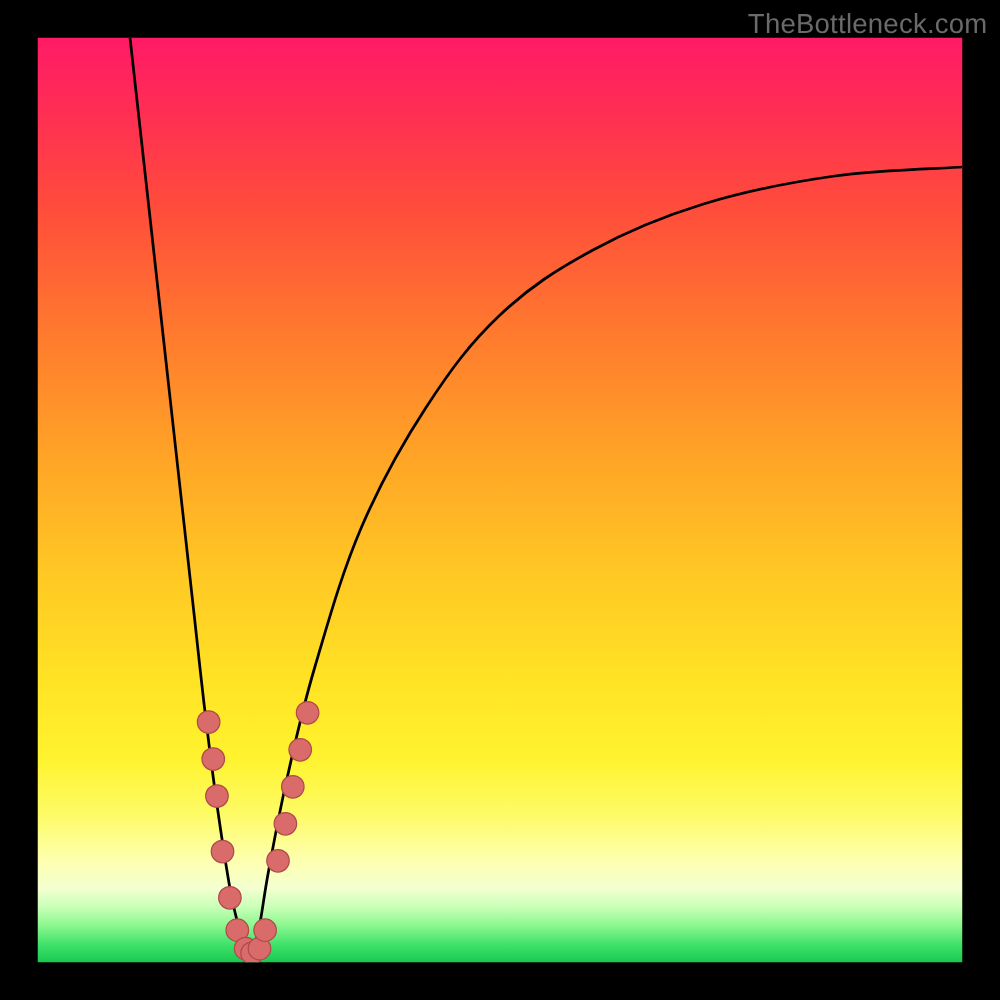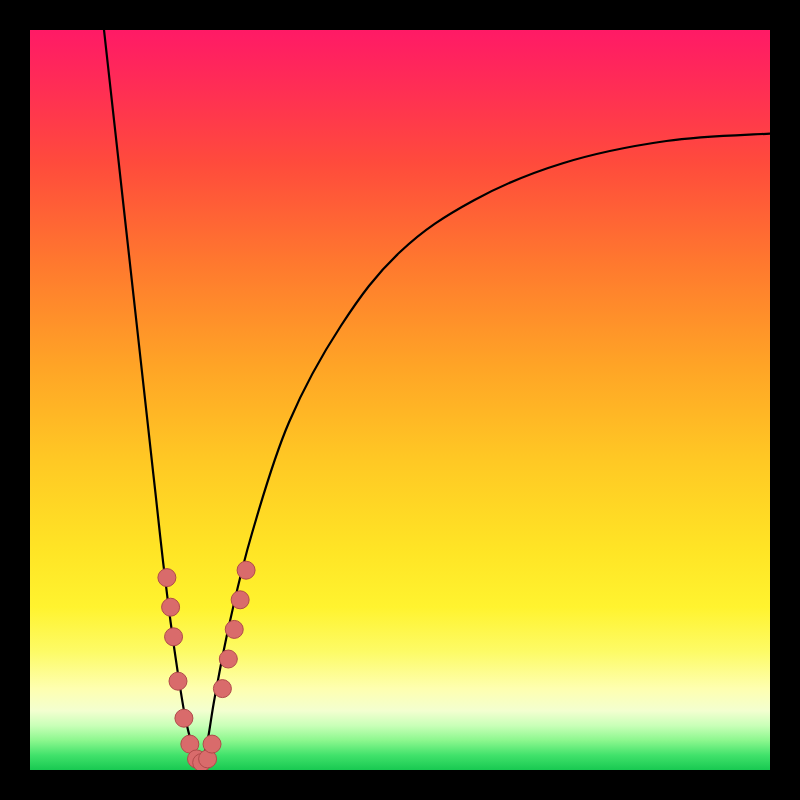--- a/index.html
+++ b/index.html
@@ -83,13 +83,14 @@
           <circle cx="177.6" cy="728.9" r="9" fill="#d96b6b" stroke="#b04a4a" stroke-width="1"></circle>
           <circle cx="182.04000000000002" cy="714.1" r="9" fill="#d96b6b" stroke="#b04a4a" stroke-width="1"></circle>
           <circle cx="192.4" cy="658.6" r="9" fill="#d96b6b" stroke="#b04a4a" stroke-width="1"></circle>
           <circle cx="198.32000000000002" cy="629" r="9" fill="#d96b6b" stroke="#b04a4a" stroke-width="1"></circle>
           <circle cx="204.24" cy="599.4" r="9" fill="#d96b6b" stroke="#b04a4a" stroke-width="1"></circle>
           <circle cx="210.15999999999997" cy="569.8" r="9" fill="#d96b6b" stroke="#b04a4a" stroke-width="1"></circle>
           <circle cx="216.07999999999998" cy="540.2" r="9" fill="#d96b6b" stroke="#b04a4a" stroke-width="1"></circle>
         </g>
     </svg>
   </div>
+  <div class="watermark">TheBottleneck.com</div>
 </div>
 
 </body></html>

